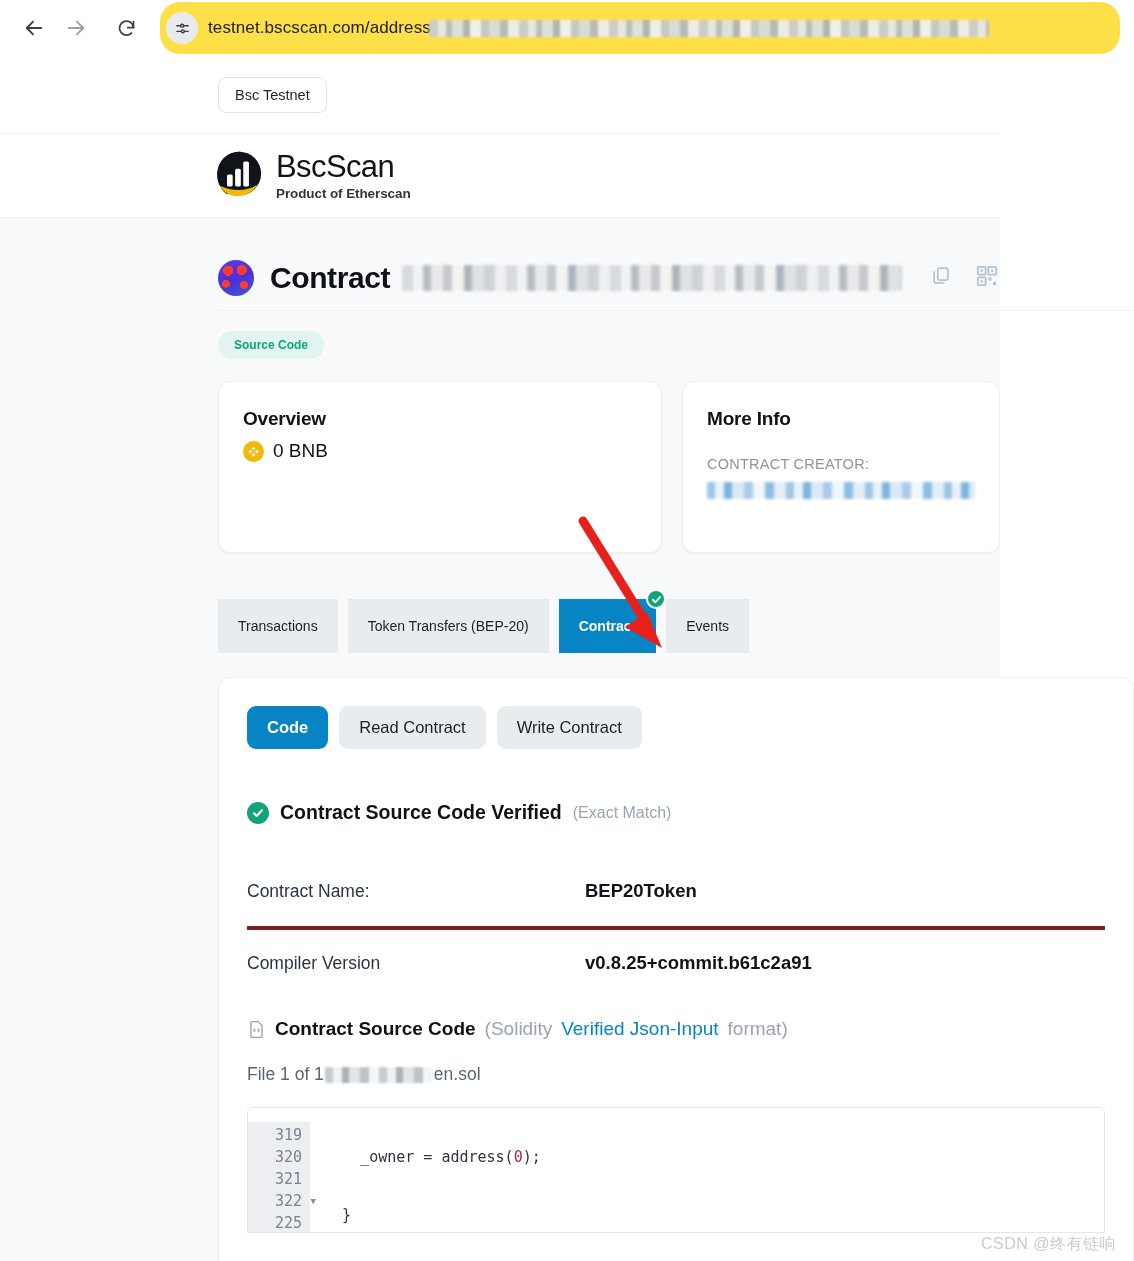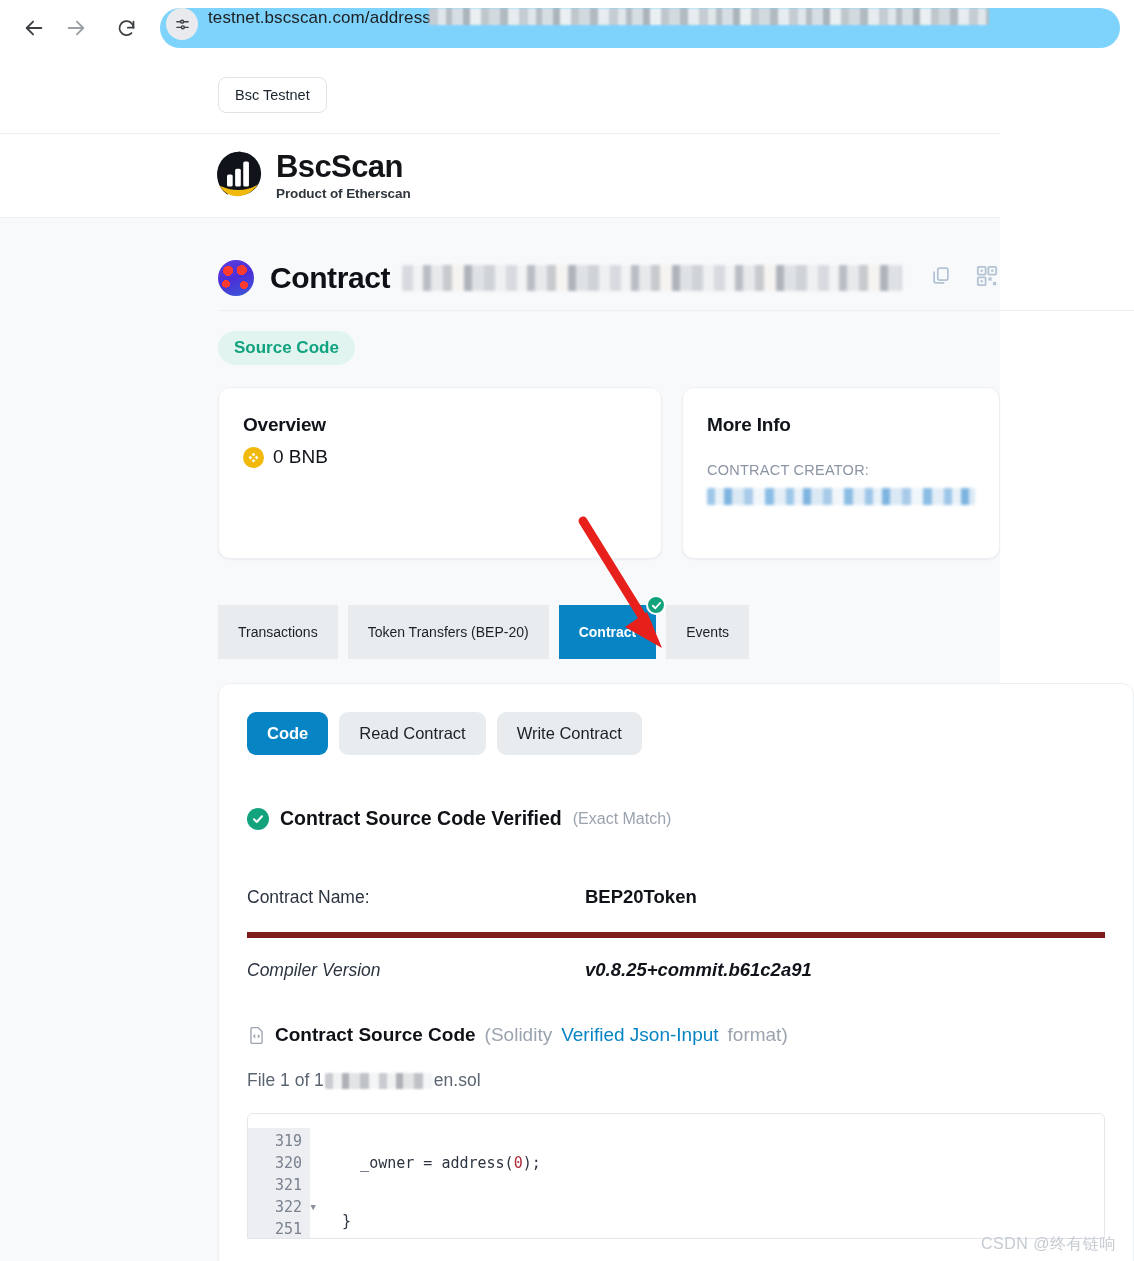--- a/index.html
+++ b/index.html
@@ -20,25 +20,26 @@
     gap: 2px;
   }
   .nav-btn {
     width: 40px; height: 40px;
     display: flex; align-items: center; justify-content: center;
     border-radius: 50%;
     flex: none;
   }
   .omnibox {
     flex: 1;
-    height: 40px;
+    height: 52px;
     margin-left: 12px;
-    background: #7dd3fc;
+    background: #fde047;
     border-radius: 20px;
     display: flex;
+    align-items: center;
     padding: 0 8px 0 6px;
     overflow: hidden;
   }
   .omni-icon {
     width: 32px; height: 32px;
     background: #e8eaed;
     border-radius: 50%;
     display: flex; align-items: center; justify-content: center;
     flex: none;
     margin-right: 10px;
@@ -90,21 +91,21 @@
     height: 84px;
     background: #ffffff;
     display: flex;
     align-items: center;
     padding-left: 214px;
     border-bottom: 1px solid #eceff3;
   }
   .logo-wrap { display: flex; align-items: center; gap: 10px; }
   .logo-text { display: flex; flex-direction: column; justify-content: center; }
   .logo-title {
-    font-size: 31px; font-weight: 700; color: #121417;
+    font-size: 31px; font-weight: 400; color: #121417;
     letter-spacing: -.6px; line-height: 1;
   }
   .logo-sub {
     font-size: 13.5px; font-weight: 700; color: #30363d;
     letter-spacing: -.1px; margin-top: 4px;
   }
 
   .body-bg { background: #f8f9fb; padding-bottom: 0; }
 
   
@@ -148,21 +149,21 @@
     margin-left: 218px; margin-right: 0;
     border-top: 1px solid #eceff3;
     width: 916px;
   }
 
   .badge-row { padding: 20px 0 22px 218px; }
   .src-badge {
     display: inline-block;
     background: #e2f4ef;
     color: #10a37f;
-    font-size: 17px; font-weight: 700;
+    font-size: 12px; font-weight: 700;
     padding: 7px 16px;
     border-radius: 20px;
   }
 
   
   .cards-row {
     display: flex; gap: 20px;
     padding-left: 218px;
   }
   .card {
@@ -270,21 +271,21 @@
   }
   .verified-main { font-size: 19.5px; font-weight: 700; color: #0e1116; }
   .verified-sub { font-size: 16px; color: #9aa3ae; font-weight: 400; }
 
   .info-table { margin-top: 32px; }
   .info-row {
     display: flex;
     align-items: center;
     height: 70px;
   }
-  .info-row + .info-row { border-top: 6px solid #7f1d1d; font-style: italic; }
+  .info-row + .info-row { border-top: 4px solid #7f1d1d; }
   .info-key { width: 338px; font-size: 17.5px; color: #2b3440; }
   .info-val { font-size: 18.5px; font-weight: 700; color: #10141a; }
 
   .src-head {
     display: flex; align-items: center; gap: 9px;
     margin-top: 22px;
   }
   .src-head-title { font-size: 19px; font-weight: 700; color: #0e1116; }
   .src-head-rest { font-size: 19px; color: #9aa3ae; }
   .src-link { color: #0784c3; }
@@ -536,21 +537,21 @@
 
       <div class="code-box">
         <div class="gutter">
           <div class="ln">319</div>
           <div class="ln">320</div>
           <div class="ln">321</div>
           <div class="ln">
             <span>322</span>
             <span class="fold">▼</span>
           </div>
-          <div class="ln">251</div>
+          <div class="ln">225</div>
           <div class="ln">324</div>
         </div>
         <div class="code-col">
           <div class="cl"><span>    _owner = address(</span><span class="num">0</span><span>);</span></div>
           <div class="cl">  }</div>
           
           
           
           
         </div>

